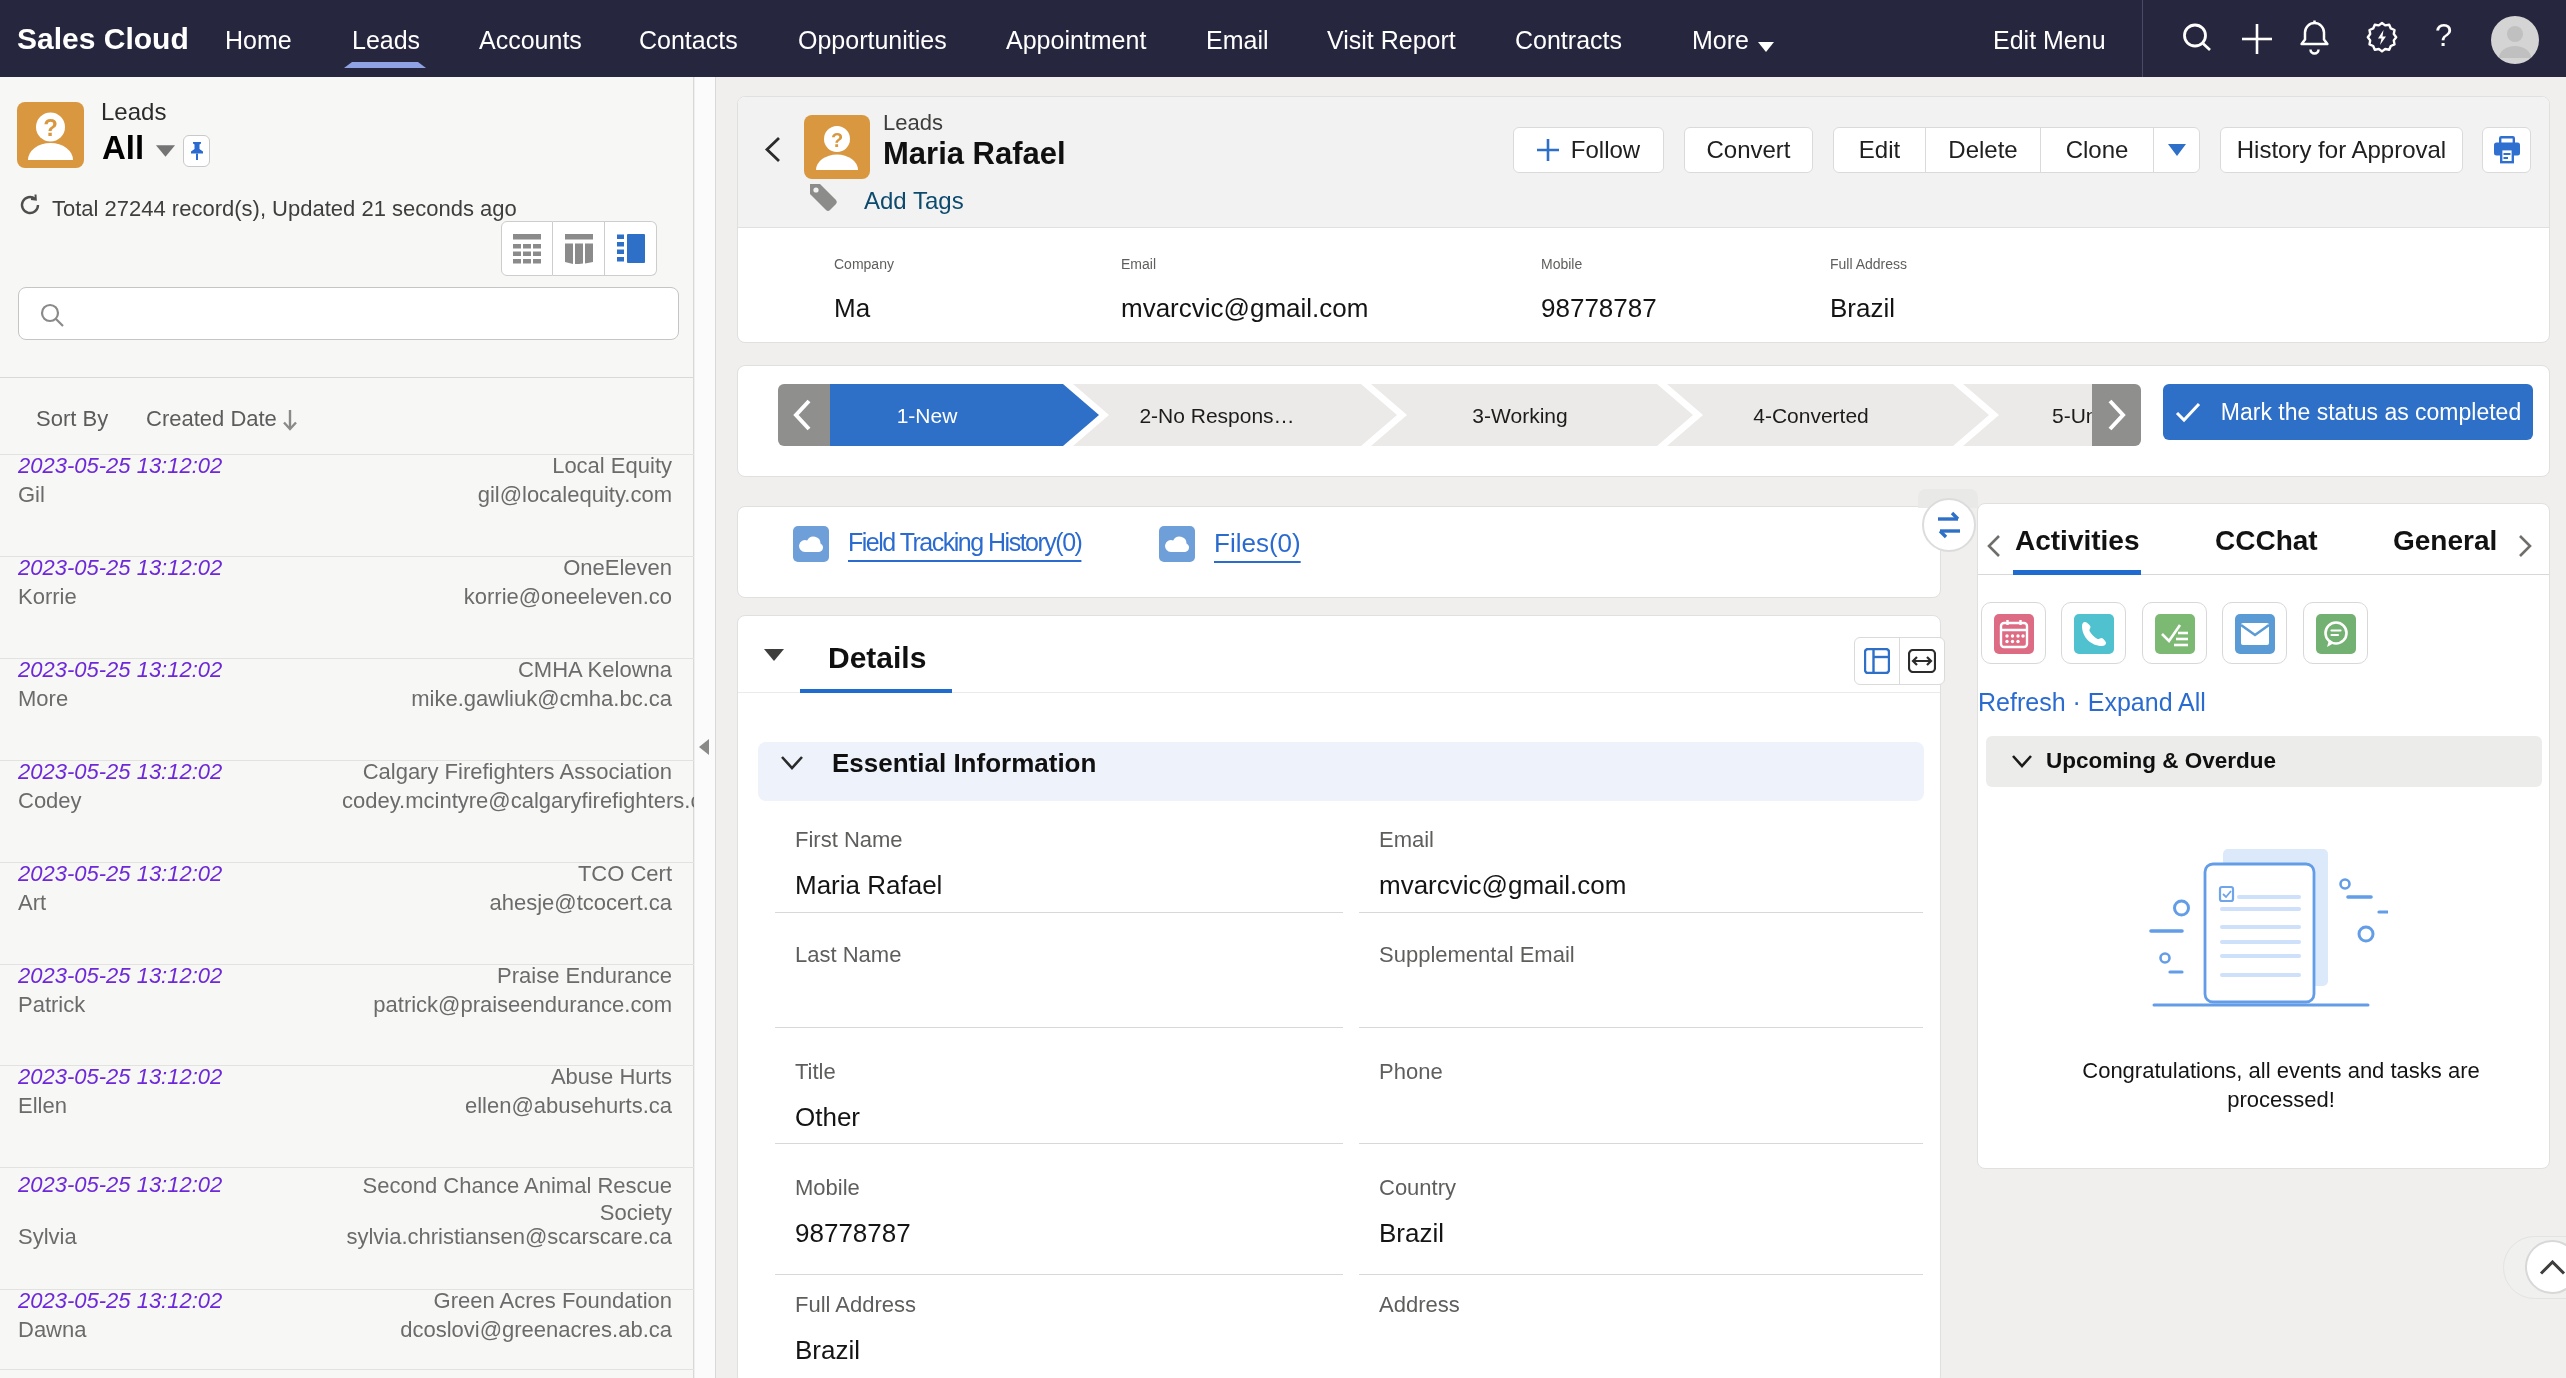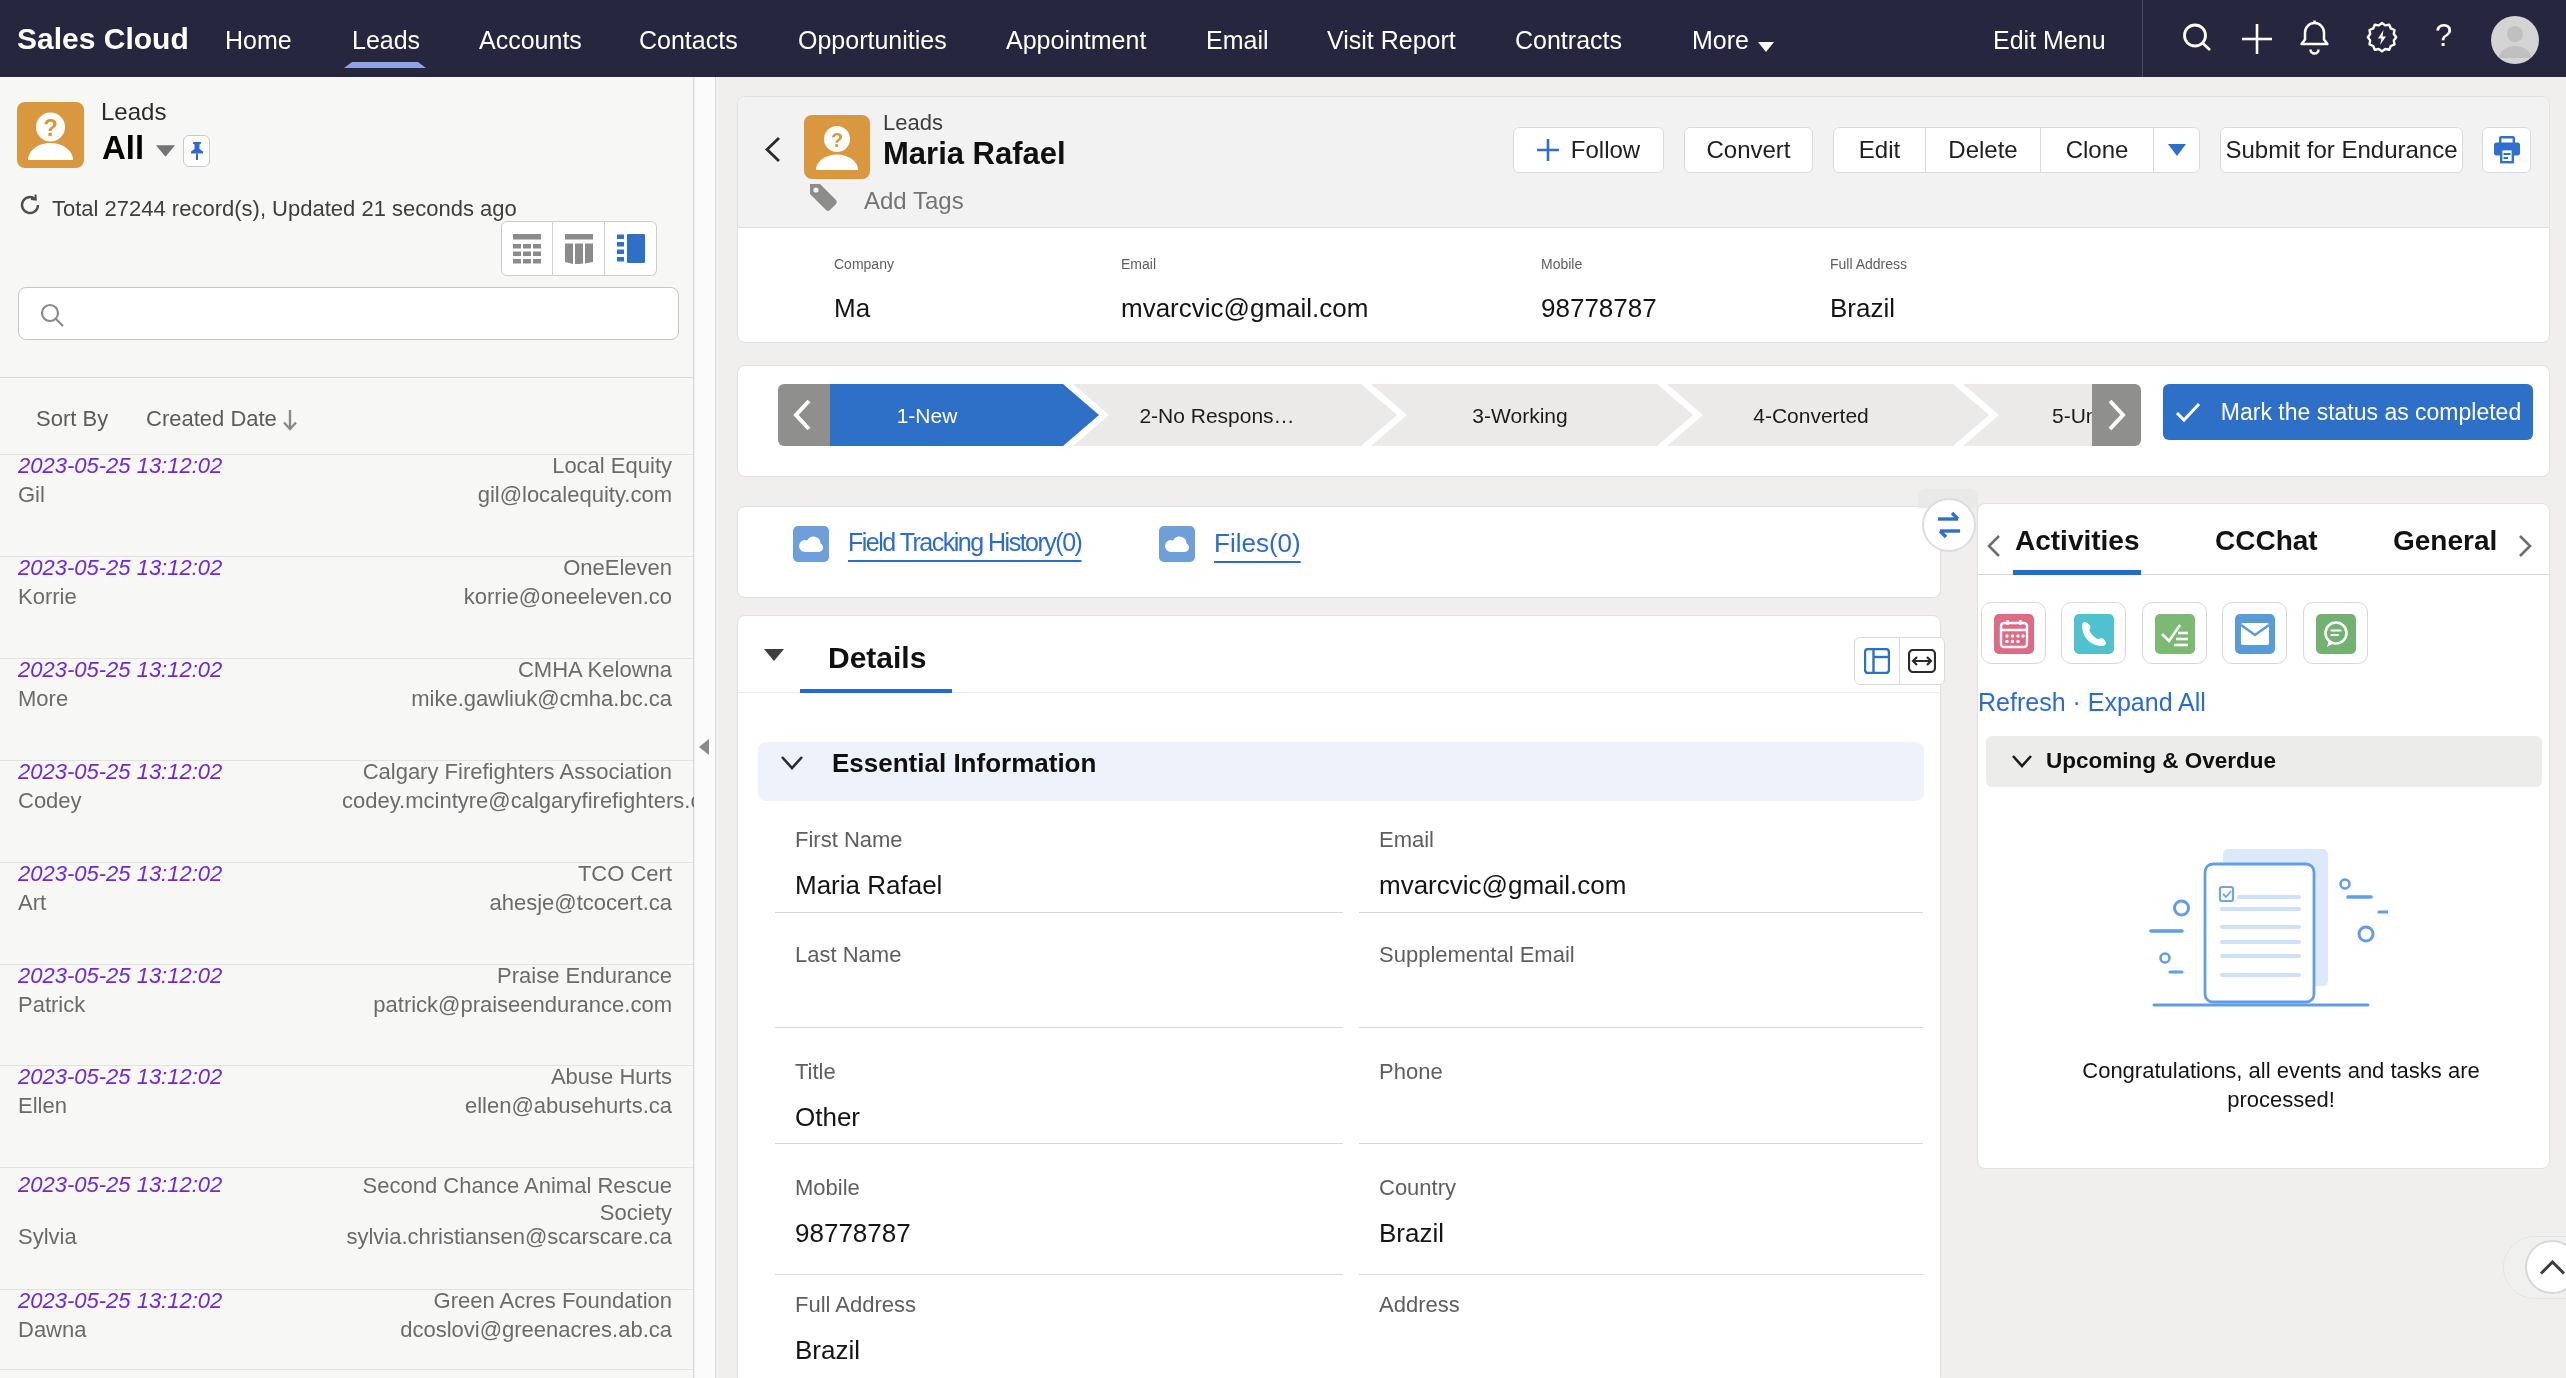--- a/index.html
+++ b/index.html
@@ -264,38 +264,38 @@
         <path d="M12 55 a21 15.5 0 0 1 42 0 z" fill="#fff"></path>
         <text x="33" y="32" font-size="20" font-weight="bold" fill="#d9973f" text-anchor="middle" font-family="Liberation Sans">?</text>
       </svg>
   </div>
   <div class="abs" style="left:145px;top:13px;font-size:22px;color:#3e3e3c">Leads</div>
   <div class="abs" style="left:145px;top:39px;font-size:31px;font-weight:bold;color:#101010">Maria Rafael</div>
   <svg class="abs" style="left:68px;top:85px" width="34" height="30" viewBox="0 0 34 30">
       <path d="M14 2 L30 18 a3 3 0 0 1 0 4 L24 28 a3 3 0 0 1 -4 0 L4 12 V2 z" fill="#8c8c8a"></path>
       <circle cx="10" cy="8" r="2.6" fill="#f3f2f2"></circle>
     </svg>
-  <div class="abs" style="left:126px;top:90px;font-size:24px;color:#737373">Add Tags</div>
+  <div class="abs" style="left:126px;top:90px;font-size:24px;color:#0c4a6e">Add Tags</div>
 
   <div class="btn" style="left:775px;width:151px"><svg style="margin-right:12px" width="22" height="22" viewBox="0 0 22 22" stroke="#2e6fc8" stroke-width="2.6">
         <line x1="11" y1="0" x2="11" y2="22"></line>
         <line x1="0" y1="11" x2="22" y2="11"></line>
       </svg>Follow</div>
   <div class="btn" style="left:946px;width:129px">Convert</div>
   <div class="btngroup" style="left:1095px;width:367px">
     <div class="seg" style="width:92px">Edit</div>
     <div class="seg" style="width:115px">Delete</div>
     <div class="seg" style="width:113px">Clone</div>
     <div class="seg" style="width:45px;border-right:none">
         <svg width="18" height="12" viewBox="0 0 18 12">
           <path d="M0 0 h18 L9 12 z" fill="#2e6fc8"></path>
         </svg>
       </div>
   </div>
-  <div class="btn" style="left:1482px;width:243px">Submit for Endurance</div>
+  <div class="btn" style="left:1482px;width:243px">History for Approval</div>
   <div class="btn" style="left:1744px;width:49px">
       <svg width="30" height="30" viewBox="0 0 30 30">
         <rect x="8.2" y="2.2" width="13.6" height="8" rx="1" fill="none" stroke="#2e6fd0" stroke-width="2.4"></rect>
         <path d="M4.5 7.5 h21 a2.5 2.5 0 0 1 2.5 2.5 v8 a2.5 2.5 0 0 1 -2.5 2.5 h-21 A2.5 2.5 0 0 1 2 18 v-8 a2.5 2.5 0 0 1 2.5 -2.5 z" fill="#2e6fd0"></path>
         <rect x="9.2" y="14.2" width="11.6" height="13" fill="#fff" stroke="#2e6fd0" stroke-width="2.4"></rect>
         <line x1="11.5" y1="19" x2="18.5" y2="19" stroke="#2e6fd0" stroke-width="2"></line>
         <line x1="11.5" y1="23" x2="16" y2="23" stroke="#2e6fd0" stroke-width="2"></line>
       </svg>
     </div>
 

